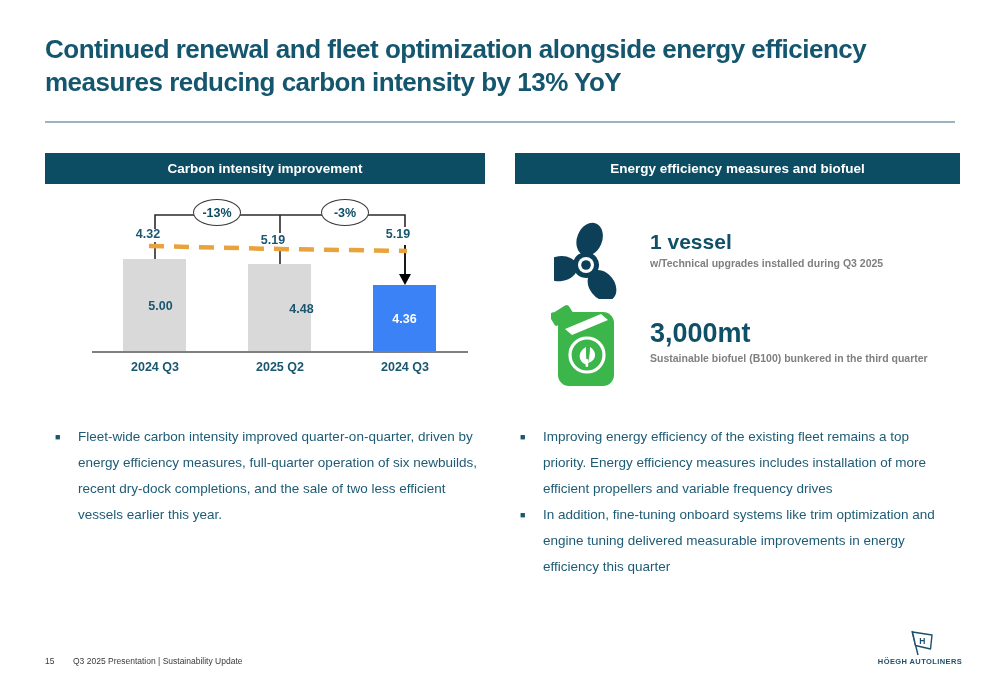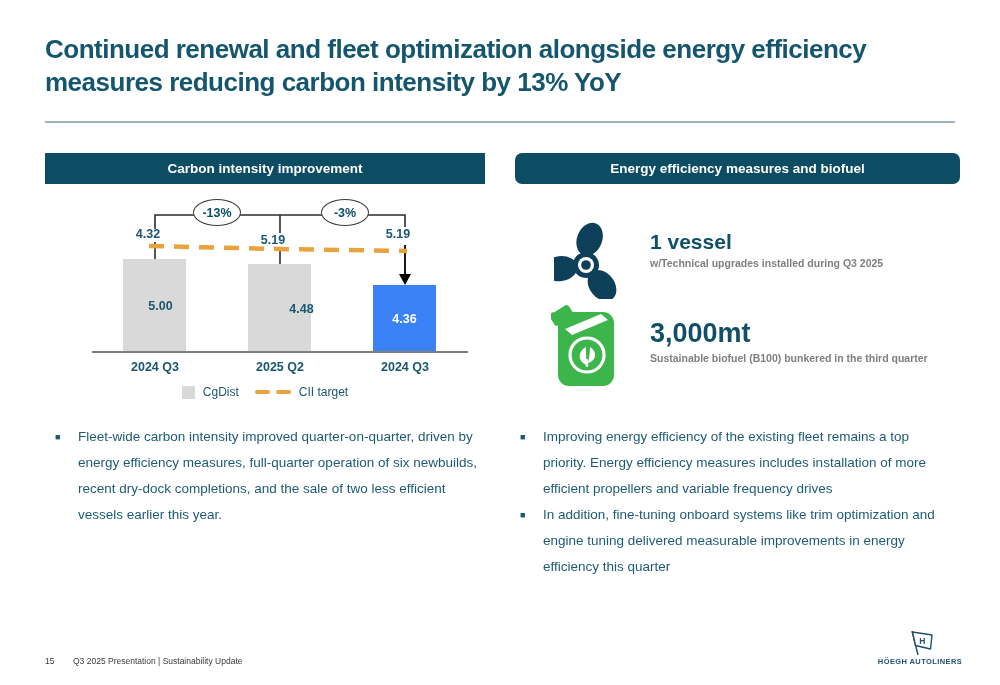--- a/index.html
+++ b/index.html
@@ -12,21 +12,21 @@
   
   .title { position:absolute; left:45px; top:33px; width:930px;
     color:#15566f; font-weight:bold; font-size:26px; line-height:33px; letter-spacing:-0.5px; }
   .title-rule { position:absolute; left:45px; top:121px; width:910px; height:2px; background:#9eb3c0; }
 
   
   .panel-header { position:absolute; top:153px; height:31px; background:#0d4d64;
     color:#ffffff; font-weight:bold; font-size:13.5px;
     display:flex; align-items:center; justify-content:center; }
   .panel-header.left { left:45px; width:440px; }
-  .panel-header.right { left:515px; width:445px;border-radius:7px; }
+  .panel-header.right { left:515px; width:445px; }
 
   
   .chart { position:absolute; left:45px; top:185px; width:440px; height:230px; }
   .chart svg.deco { position:absolute; left:0; top:0; }
   .delta { position:absolute; top:14px; width:48px; height:27px; background:#ffffff;
     border:1.6px solid #3a3a3a; border-radius:50%; color:#0d4d64; font-weight:bold;
     font-size:12.5px; display:flex; align-items:center; justify-content:center; }
   .delta.d1 { left:148px; }
   .delta.d2 { left:276px; }
   .target-label { position:absolute; width:50px; text-align:center;
@@ -120,29 +120,20 @@
     <div class="bar b3" style="height: 68px; background: #3b82f6;">
       <span class="bar-label" style="color: rgb(255, 255, 255);">4.36</span>
     </div>
 
     <div class="axis-line"></div>
 
     <div class="cat-label c1">2024 Q3</div>
     <div class="cat-label c2">2025 Q2</div>
     <div class="cat-label c3">2024 Q3</div>
 
-    <div class="legend">
-      <span class="swatch"></span>
-      <span>CgDist</span>
-      <span class="dashes">
-          <i></i>
-          <i></i>
-        </span>
-      <span>CII target</span>
-    </div>
   </div>
 
   <div class="stat1">
     <svg class="stat-icon" style="left:554px; top:219px;" width="64" height="80" viewBox="0 0 64 80">
       <g fill="#0d3f58">
         <g transform="rotate(8 32 46)">
           <ellipse cx="32" cy="20" rx="12.5" ry="17" transform="rotate(14 32 20)"></ellipse>
           <ellipse cx="32" cy="20" rx="12.5" ry="17" transform="rotate(134 32 46)"></ellipse>
           <ellipse cx="32" cy="20" rx="12.5" ry="17" transform="rotate(254 32 46)"></ellipse>
           <circle cx="32" cy="46" r="13"></circle>

